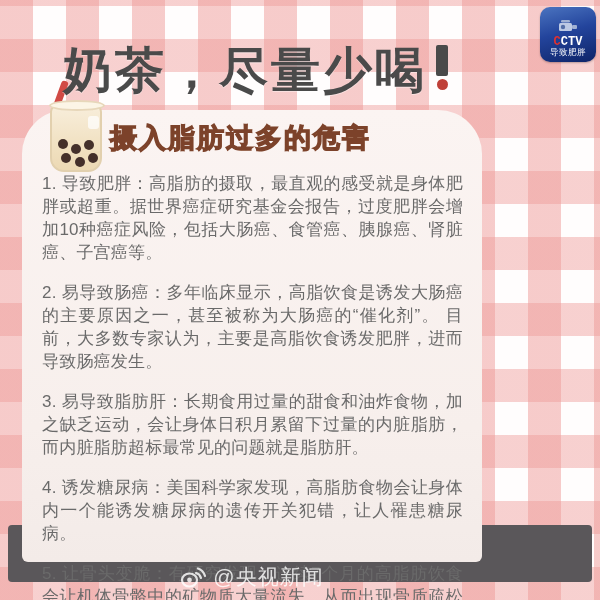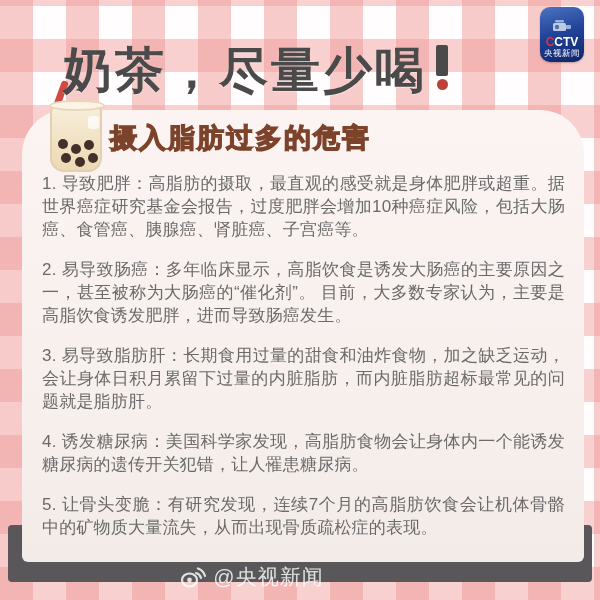--- a/index.html
+++ b/index.html
@@ -25,43 +25,43 @@
     font-size:49px;font-weight:900;letter-spacing:3px;
     color:#4a4a4a;line-height:1.15;
     text-shadow:0 1px 0 rgba(255,255,255,0.4);
   }
   .excl{position:relative;display:inline-block;width:22px;height:46px;margin-left:4px;vertical-align:-4px;}
   .excl .bar{position:absolute;left:5px;top:0;width:12px;height:31px;background:#4a4a4a;border-radius:2px;}
   .excl .dot{position:absolute;left:6px;bottom:1px;width:11px;height:11px;border-radius:50%;background:#bf4038;}
 
   
   .cctv-badge{
-    position:absolute;left:540px;top:7px;width:44px;height:55px;z-index:5;
+    position:absolute;left:540px;top:7px;width:56px;height:55px;z-index:5;
     border-radius:10px;
     background:linear-gradient(165deg,#4b74c0 0%,#23449c 45%,#0e2468 100%);
     box-shadow:0 1px 2px rgba(0,0,0,0.25);
     display:flex;flex-direction:column;align-items:center;justify-content:flex-end;
-    padding-bottom:4px;box-sizing:border-box;
+    padding-bottom:4px;box-sizing:border-box;font-family:Liberation Mono, monospace;
   }
   .cctv-camera{margin-bottom:1px;opacity:.9;}
   .cctv-brand{
     display:block;font-size:12px;line-height:12px;font-weight:bold;color:#ffffff;letter-spacing:0;
   }
   .cctv-brand::first-letter{color:#e03131;}
   .cctv-sub{font-size:8.5px;line-height:10px;color:#ffffff;letter-spacing:0.5px;}
 
   
   .dark-base{
     position:absolute;left:8px;top:525px;width:584px;height:57px;
     background:#5a575a;border-radius:4px;z-index:1;
   }
 
   
   .card{
-    position:absolute;left:22px;top:110px;width:562px;height:452px;z-index:2;
+    position:absolute;left:22px;top:110px;width:460px;height:452px;z-index:2;
     background:linear-gradient(#fbf4f2 0%,#f7efec 70%,#f3ebe8 100%);
     border-radius:44px 44px 6px 6px;
     box-sizing:border-box;
   }
   .card-header{position:relative;height:56px;}
   .section-heading{
     position:absolute;left:88px;top:10px;margin:0;
     font-size:27px;font-weight:900;letter-spacing:2px;
     color:#f0a55c;
     -webkit-text-stroke:1.3px #7c422a;
@@ -107,21 +107,21 @@
   </div>
 
   <div class="cctv-badge">
     <svg class="cctv-camera" width="24" height="16" viewBox="0 0 24 16">
       <rect x="3" y="4" width="13" height="8" rx="1.5" fill="#cdd8ec"></rect>
       <rect x="16" y="6" width="5" height="4" rx="1" fill="#aebdd9"></rect>
       <circle cx="7" cy="8" r="2.2" fill="#5a74a8"></circle>
       <rect x="5" y="1" width="9" height="2.4" rx="1.2" fill="#aebdd9"></rect>
     </svg>
     <span class="cctv-brand">CCTV</span>
-    <span class="cctv-sub">央视新闻</span>
+    <span class="cctv-sub">导致肥胖</span>
   </div>
 
   <div class="dark-base"></div>
 
   <section class="card">
     <div class="card-header">
       <div class="cup">
         <i class="cup-straw"></i>
         <i class="cup-body"></i>
         <i class="cup-rim"></i>

